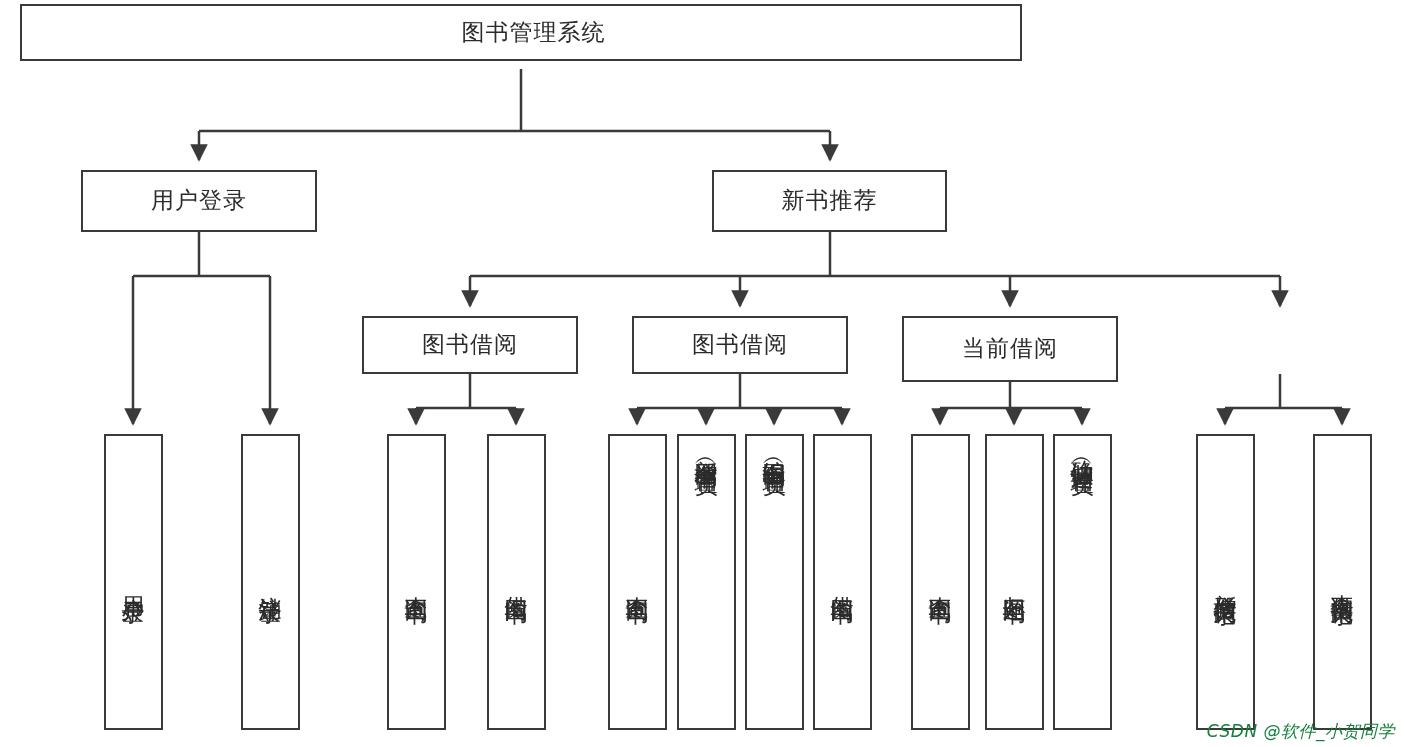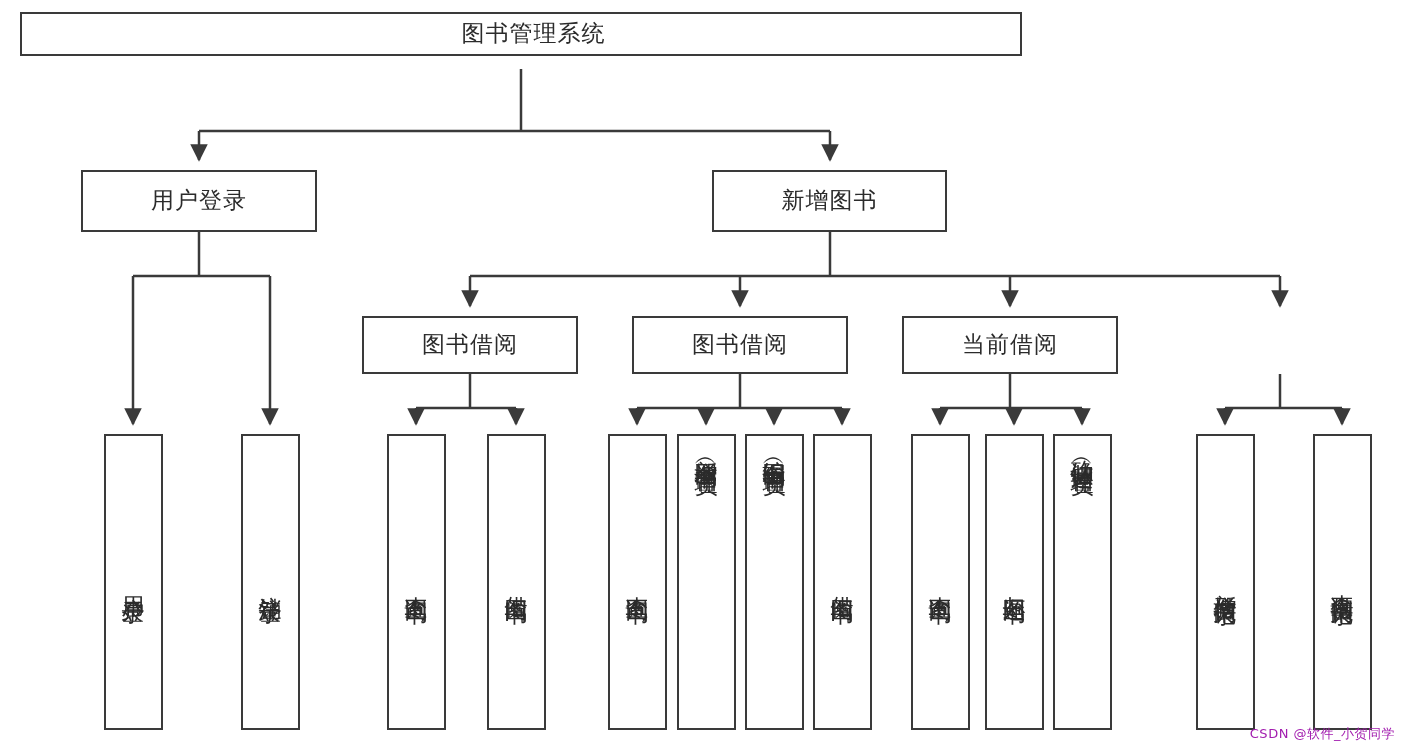--- a/index.html
+++ b/index.html
@@ -60,25 +60,26 @@
     font-size: 23px;
     line-height: 1.22;
     letter-spacing: 2px;
     white-space: nowrap;
     padding: 6px 0;
   }
   #watermark {
     position: absolute;
     right: 10px;
     bottom: 4px;
-    font-size: 13px;
-    color: #a21caf;
+    font-size: 17px;
+    color: #15803d;
     letter-spacing: 0.5px;
     z-index: 5;
     white-space: nowrap;
+    font-style: italic;
   }
 </style>
 </head>
 <body>
 
 <div id="canvas">
 
   <svg id="wires" viewBox="0 0 1405 747" xmlns="http://www.w3.org/2000/svg">
     <defs>
       <marker id="arrow" viewBox="0 0 10 10" refX="9" refY="5" markerWidth="7" markerHeight="7" orient="auto-start-reverse">
@@ -122,38 +123,38 @@
       <path d="M 1014 408 L 1014 424" marker-end="url(#arrow)"></path>
       <path d="M 1082 408 L 1082 424" marker-end="url(#arrow)"></path>
 
       <path d="M 1280 374 L 1280 408"></path>
       <path d="M 1225 408 L 1342 408"></path>
       <path d="M 1225 408 L 1225 424" marker-end="url(#arrow)"></path>
       <path d="M 1342 408 L 1342 424" marker-end="url(#arrow)"></path>
     </g>
   </svg>
 
-  <div class="node" style="left:20px; top:12px; width:1002px; height:44px;padding-left:25px;">
+  <div class="node" style="left:20px; top:4px; width:1002px; height:57px;padding-left:25px;">
     <span class="cap">图书管理系统</span>
   </div>
 
   <div class="node" style="left:81px; top:170px; width:236px; height:62px;">
     <span class="cap">用户登录</span>
   </div>
   <div class="node" style="left:712px; top:170px; width:235px; height:62px;">
-    <span class="cap">新增图书</span>
+    <span class="cap">新书推荐</span>
   </div>
 
   <div class="node" style="left:362px; top:316px; width:216px; height:58px;">
     <span class="cap">图书借阅</span>
   </div>
   <div class="node" style="left:632px; top:316px; width:216px; height:58px;align-items:center;">
     <span class="cap">图书借阅</span>
   </div>
-  <div class="node" style="left:902px; top:316px; width:216px; height:58px;">
+  <div class="node" style="left:902px; top:316px; width:216px; height:66px;">
     <span class="cap">当前借阅</span>
   </div>
 
   <div class="leaf mid" style="left:104px; top:434px; width:59px; height:296px;">
     <span class="cap">用户登录</span>
   </div>
   <div class="leaf mid" style="left:241px; top:434px; width:59px; height:296px;">
     <span class="cap">注销登录</span>
   </div>
 

